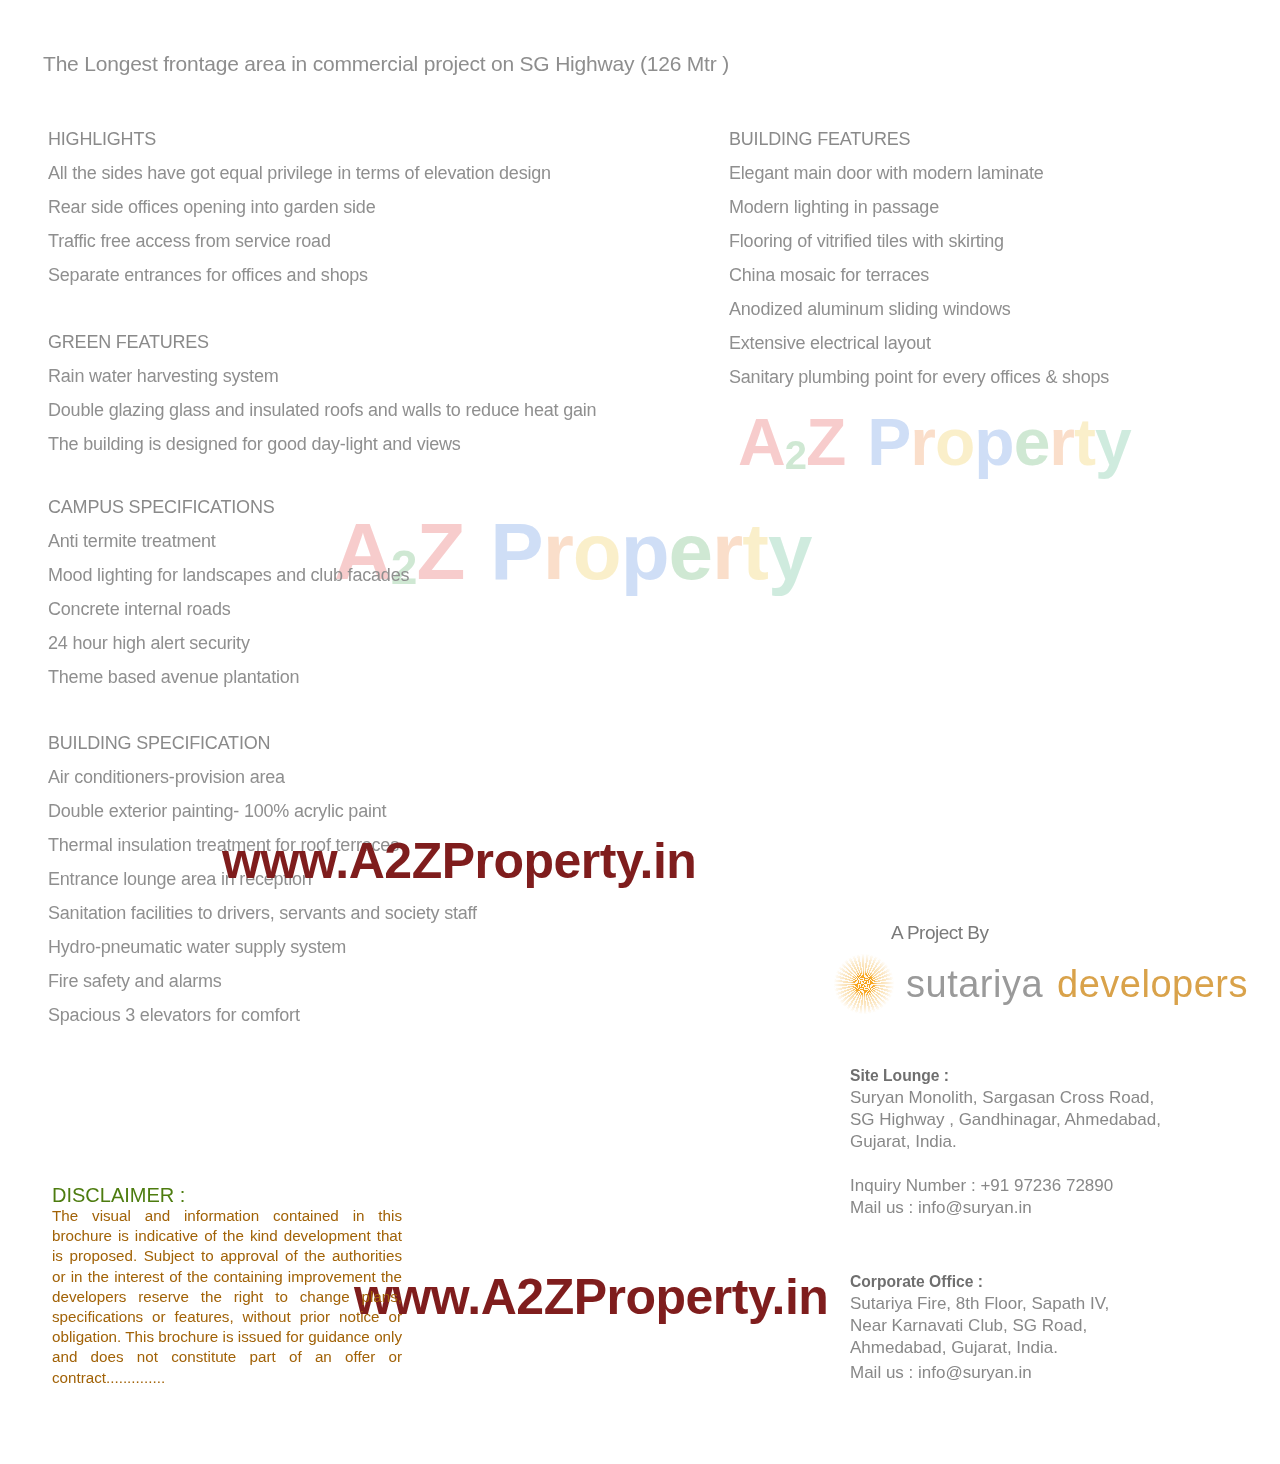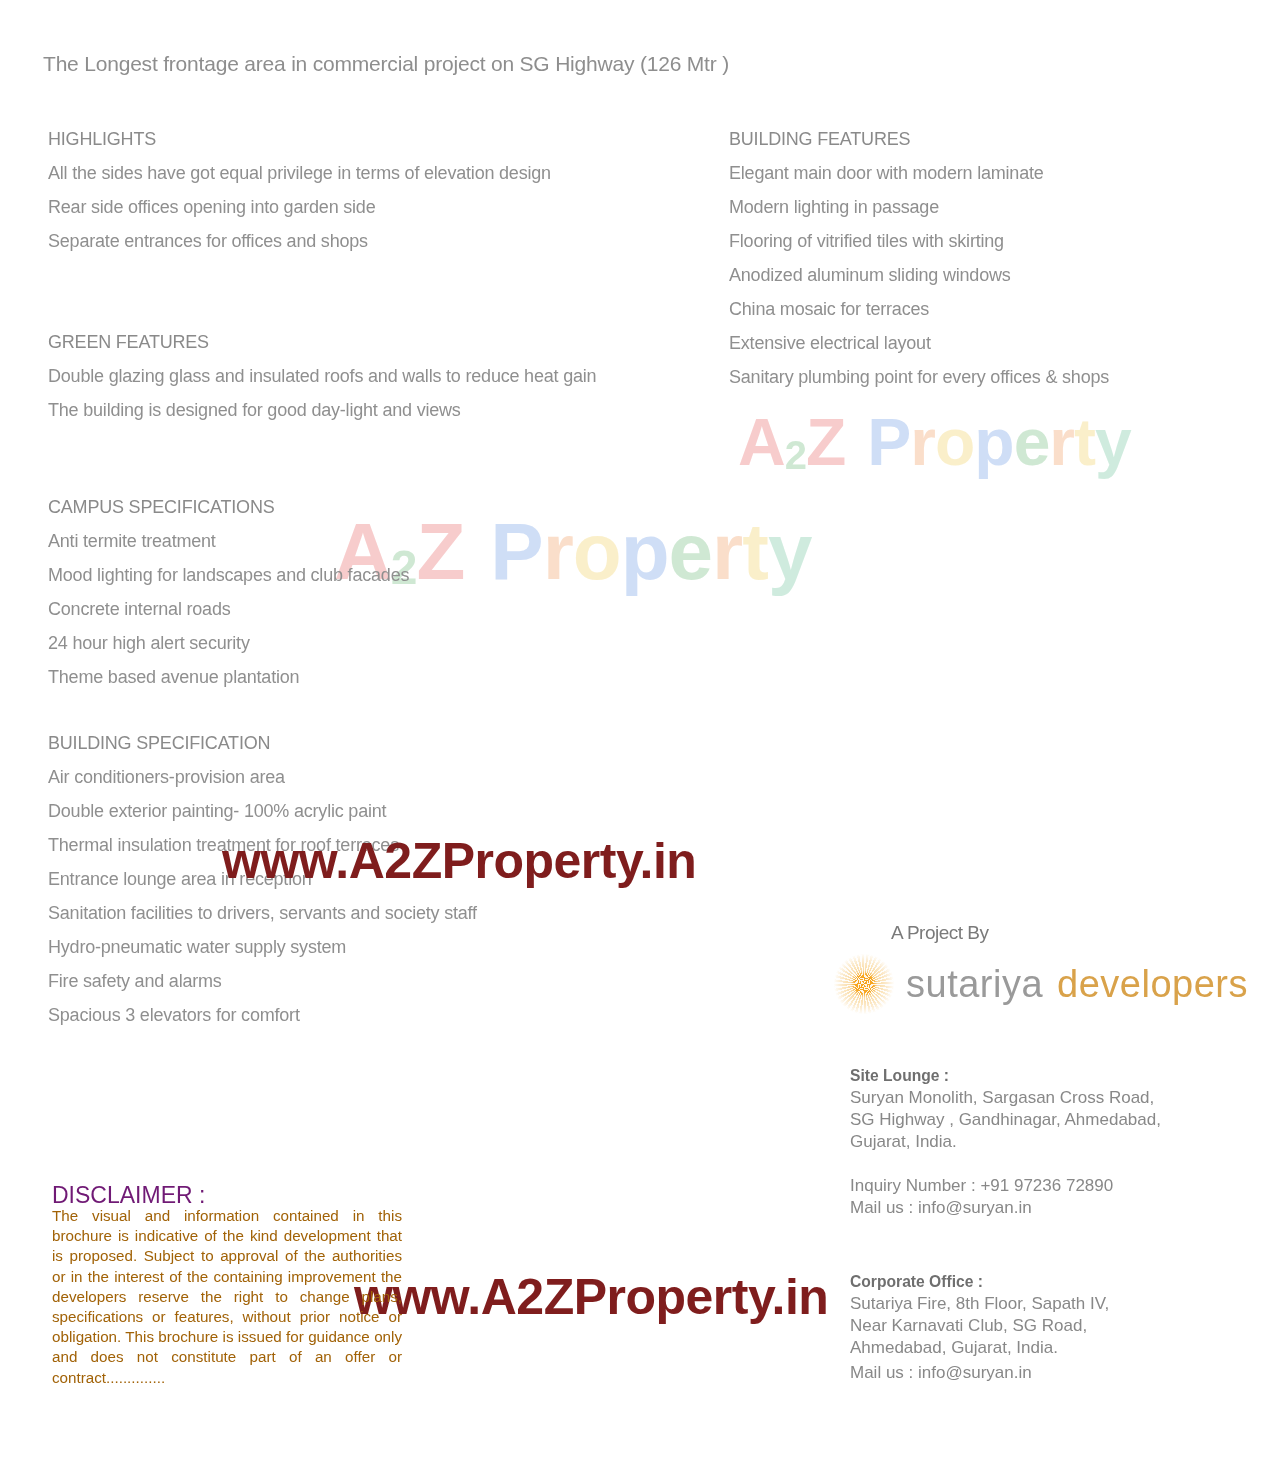--- a/index.html
+++ b/index.html
@@ -20,45 +20,47 @@
     .sun { width: 60px; height: 60px; border-radius: 50%; position: relative;
       background: radial-gradient(circle, #f6a21a 0, #f7a824 22%, rgba(246,190,90,0.55) 32%, rgba(246,200,120,0.35) 55%, rgba(246,210,150,0.0) 72%); }
     .sun::after { content: ""; position: absolute; inset: 0; border-radius: 50%;
       background: repeating-conic-gradient(rgba(255,255,255,0.9) 0deg 4deg, rgba(255,255,255,0) 4deg 9deg); }
     .brand-name { margin-left: 12px; font-size: 38px; color: #9a9a9a; letter-spacing: 0.5px; }
     .brand-dev { margin-left: 12px; font-size: 38px; color: #d9a24a; letter-spacing: 0.5px; }
     .contact { position: absolute; left: 850px; font-size: 17px; color: #888; line-height: 22px; }
     .contact .head { font-weight: bold; color: #6f6f6f; font-size: 17px; transform: scaleX(0.92); transform-origin: left; display: inline-block; }
     .contact .line { white-space: nowrap; }
     .disclaimer { position: absolute; left: 52px; top: 1184px; width: 350px; }
-    .disc-title { font-size: 23px; color: #701a75; line-height: 22px; }
+    .disc-title { font-size: 20px; color: #4d7c0f; line-height: 22px; }
     .disc-body { font-size: 15.2px; color: #a16207; line-height: 20.2px; text-align: justify; text-align-last: left; }
   </style>
 </head>
 <body>
 
 <div class="abs tagline">The Longest frontage area in commercial project on SG Highway (126 Mtr )</div>
 
 <div class="wm-logo" style="left:738px; top:404px; font-size:66px; letter-spacing:-1px;">
   <span style="color:#f2a3a3;">A</span><span style="color:#a9d6b0; font-size:40px; vertical-align:-4px;">2</span><span style="color:#f2a3a3; margin-right:22px;">Z</span><span style="color:#a9c4f0;">P</span><span style="color:#f7c4a0;">r</span><span style="color:#f7e3a0;">o</span><span style="color:#a9c4f0;">p</span><span style="color:#a9d6b0;">e</span><span style="color:#f7c4a0;">r</span><span style="color:#f7e3a0;">t</span><span style="color:#a9dcc4;">y</span>
 </div>
 
 <div class="wm-logo" style="left:334px; top:506px; font-size:80px; letter-spacing:-1px;">
   <span style="color:#f2a3a3;">A</span><span style="color:#a9d6b0; font-size:48px; vertical-align:-5px;">2</span><span style="color:#f2a3a3; margin-right:26px;">Z</span><span style="color:#a9c4f0;">P</span><span style="color:#f7c4a0;">r</span><span style="color:#f7e3a0;">o</span><span style="color:#a9c4f0;">p</span><span style="color:#a9d6b0;">e</span><span style="color:#f7c4a0;">r</span><span style="color:#f7e3a0;">t</span><span style="color:#a9dcc4;">y</span>
 </div>
 
 <div class="section" style="left:48px; top:122px;">
   <div class="sec-title">HIGHLIGHTS</div>
   <div class="sec-item">All the sides have got equal privilege in terms of elevation design</div>
   <div class="sec-item">Rear side offices opening into garden side</div>
+  <div class="sec-item">Traffic free access from service road</div>
   <div class="sec-item">Separate entrances for offices and shops</div>
 </div>
 
 <div class="section" style="left:48px; top:325px;">
   <div class="sec-title">GREEN FEATURES</div>
+  <div class="sec-item">Rain water harvesting system</div>
   <div class="sec-item">Double glazing glass and insulated roofs and walls to reduce heat gain</div>
   <div class="sec-item">The building is designed for good day-light and views</div>
 </div>
 
 <div class="section" style="left:48px; top:490px;">
   <div class="sec-title">CAMPUS SPECIFICATIONS</div>
   <div class="sec-item">Anti termite treatment</div>
   <div class="sec-item">Mood lighting for landscapes and club facades</div>
   <div class="sec-item">Concrete internal roads</div>
   <div class="sec-item">24 hour high alert security</div>
@@ -75,22 +77,22 @@
   <div class="sec-item">Hydro-pneumatic water supply system</div>
   <div class="sec-item">Fire safety and alarms</div>
   <div class="sec-item">Spacious 3 elevators for comfort</div>
 </div>
 
 <div class="section" style="left:729px; top:122px;">
   <div class="sec-title">BUILDING FEATURES</div>
   <div class="sec-item">Elegant main door with modern laminate</div>
   <div class="sec-item">Modern lighting in passage</div>
   <div class="sec-item">Flooring of vitrified tiles with skirting</div>
+  <div class="sec-item">China mosaic for terraces</div>
   <div class="sec-item">Anodized aluminum sliding windows</div>
-  <div class="sec-item">China mosaic for terraces</div>
   <div class="sec-item">Extensive electrical layout</div>
   <div class="sec-item">Sanitary plumbing point for every offices &amp; shops</div>
 </div>
 
 <div class="wm-url" style="left:222px; top:832px;">www.A2ZProperty.in</div>
 <div class="wm-url" style="left:354px; top:1268px;">www.A2ZProperty.in</div>
 
 <div class="abs project-by">A Project By</div>
 <div class="abs brand">
   <div class="sun"></div>

